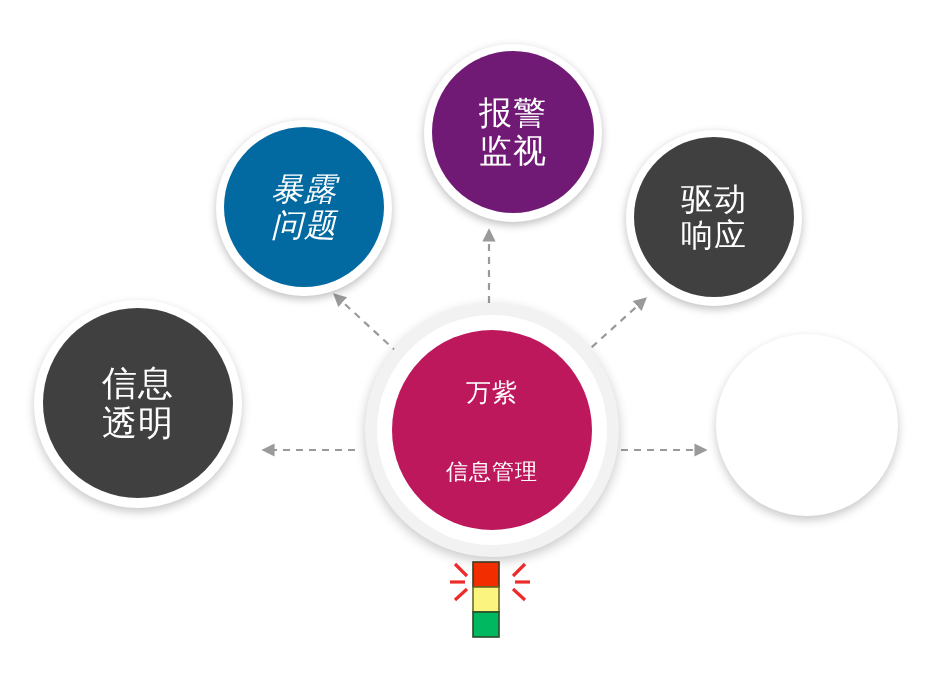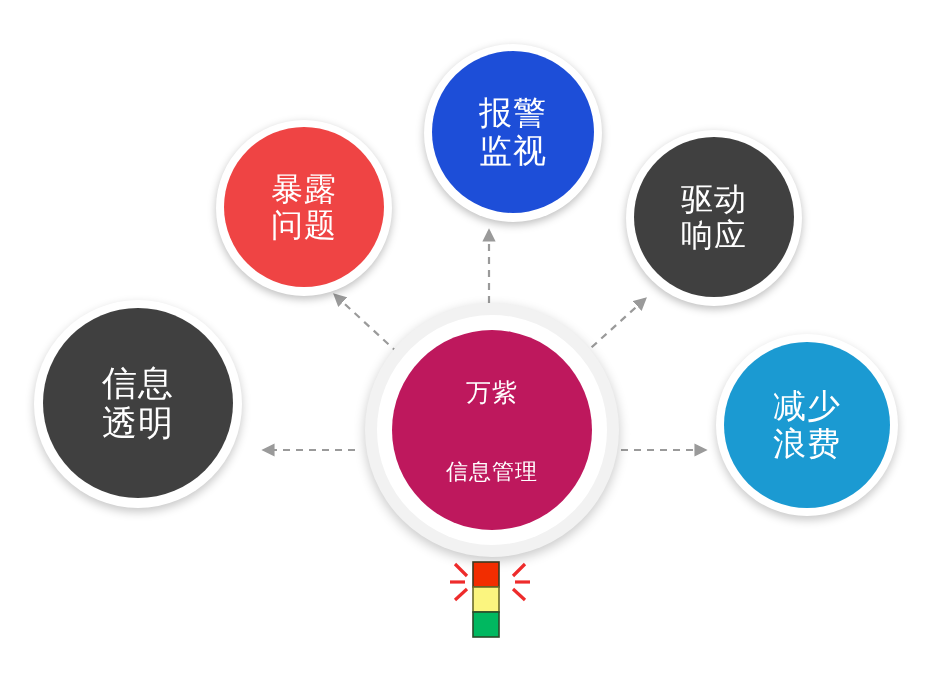--- a/index.html
+++ b/index.html
@@ -102,48 +102,44 @@
     <line x1="398" y1="353" x2="335" y2="295" stroke="#9a9a9a" stroke-width="2.2" stroke-dasharray="7 6" marker-end="url(#ah)"></line>
 
     <line x1="582" y1="356" x2="645" y2="299" stroke="#9a9a9a" stroke-width="2.2" stroke-dasharray="7 6" marker-end="url(#ah)"></line>
 
     <line x1="355" y1="450" x2="264" y2="450" stroke="#9a9a9a" stroke-width="2.2" stroke-dasharray="7 6" marker-end="url(#ah)"></line>
 
     <line x1="608" y1="450" x2="705" y2="450" stroke="#9a9a9a" stroke-width="2.2" stroke-dasharray="7 6" marker-end="url(#ah)"></line>
   </svg>
 
   <div class="halo" id="n-top-halo"></div>
-  <div class="node" id="n-top" style="background: #1d4ed8; text-align: right;">
+  <div class="node" id="n-top" style="background: #701a75; text-align: right;">
     <span class="ln">报警</span>
     <span class="ln">监视</span>
   </div>
 
   <div class="halo" id="n-teal-halo"></div>
-  <div class="node" id="n-teal" style="background: #ef4444;">
+  <div class="node" id="n-teal" style="background: #0369a1; font-style: italic;">
     <span class="ln">暴露</span>
     <span class="ln">问题</span>
   </div>
 
   <div class="halo" id="n-navy-halo"></div>
   <div class="node" id="n-navy" style="background: #404040;">
     <span class="ln">驱动</span>
     <span class="ln">响应</span>
   </div>
 
   <div class="halo soft" id="n-red-halo"></div>
   <div class="node" id="n-red" style="background: #404040;">
     <span class="ln">信息</span>
     <span class="ln">透明</span>
   </div>
 
   <div class="halo soft" id="n-blue-halo"></div>
-  <div class="node" id="n-blue" style="background: rgb(27, 154, 210);">
-    <span class="ln">减少</span>
-    <span class="ln">浪费</span>
-  </div>
 
   <div id="hub-ring" style="background: rgb(242, 242, 242);"></div>
   <div id="hub-ring-inner"></div>
   <div class="node" id="hub" style="background: #be185d;">
     <span class="ln l1">万紫</span>
     <span class="ln l3">信息管理</span>
   </div>
 
   <svg id="andon" viewBox="0 0 100 100" xmlns="http://www.w3.org/2000/svg">
 

